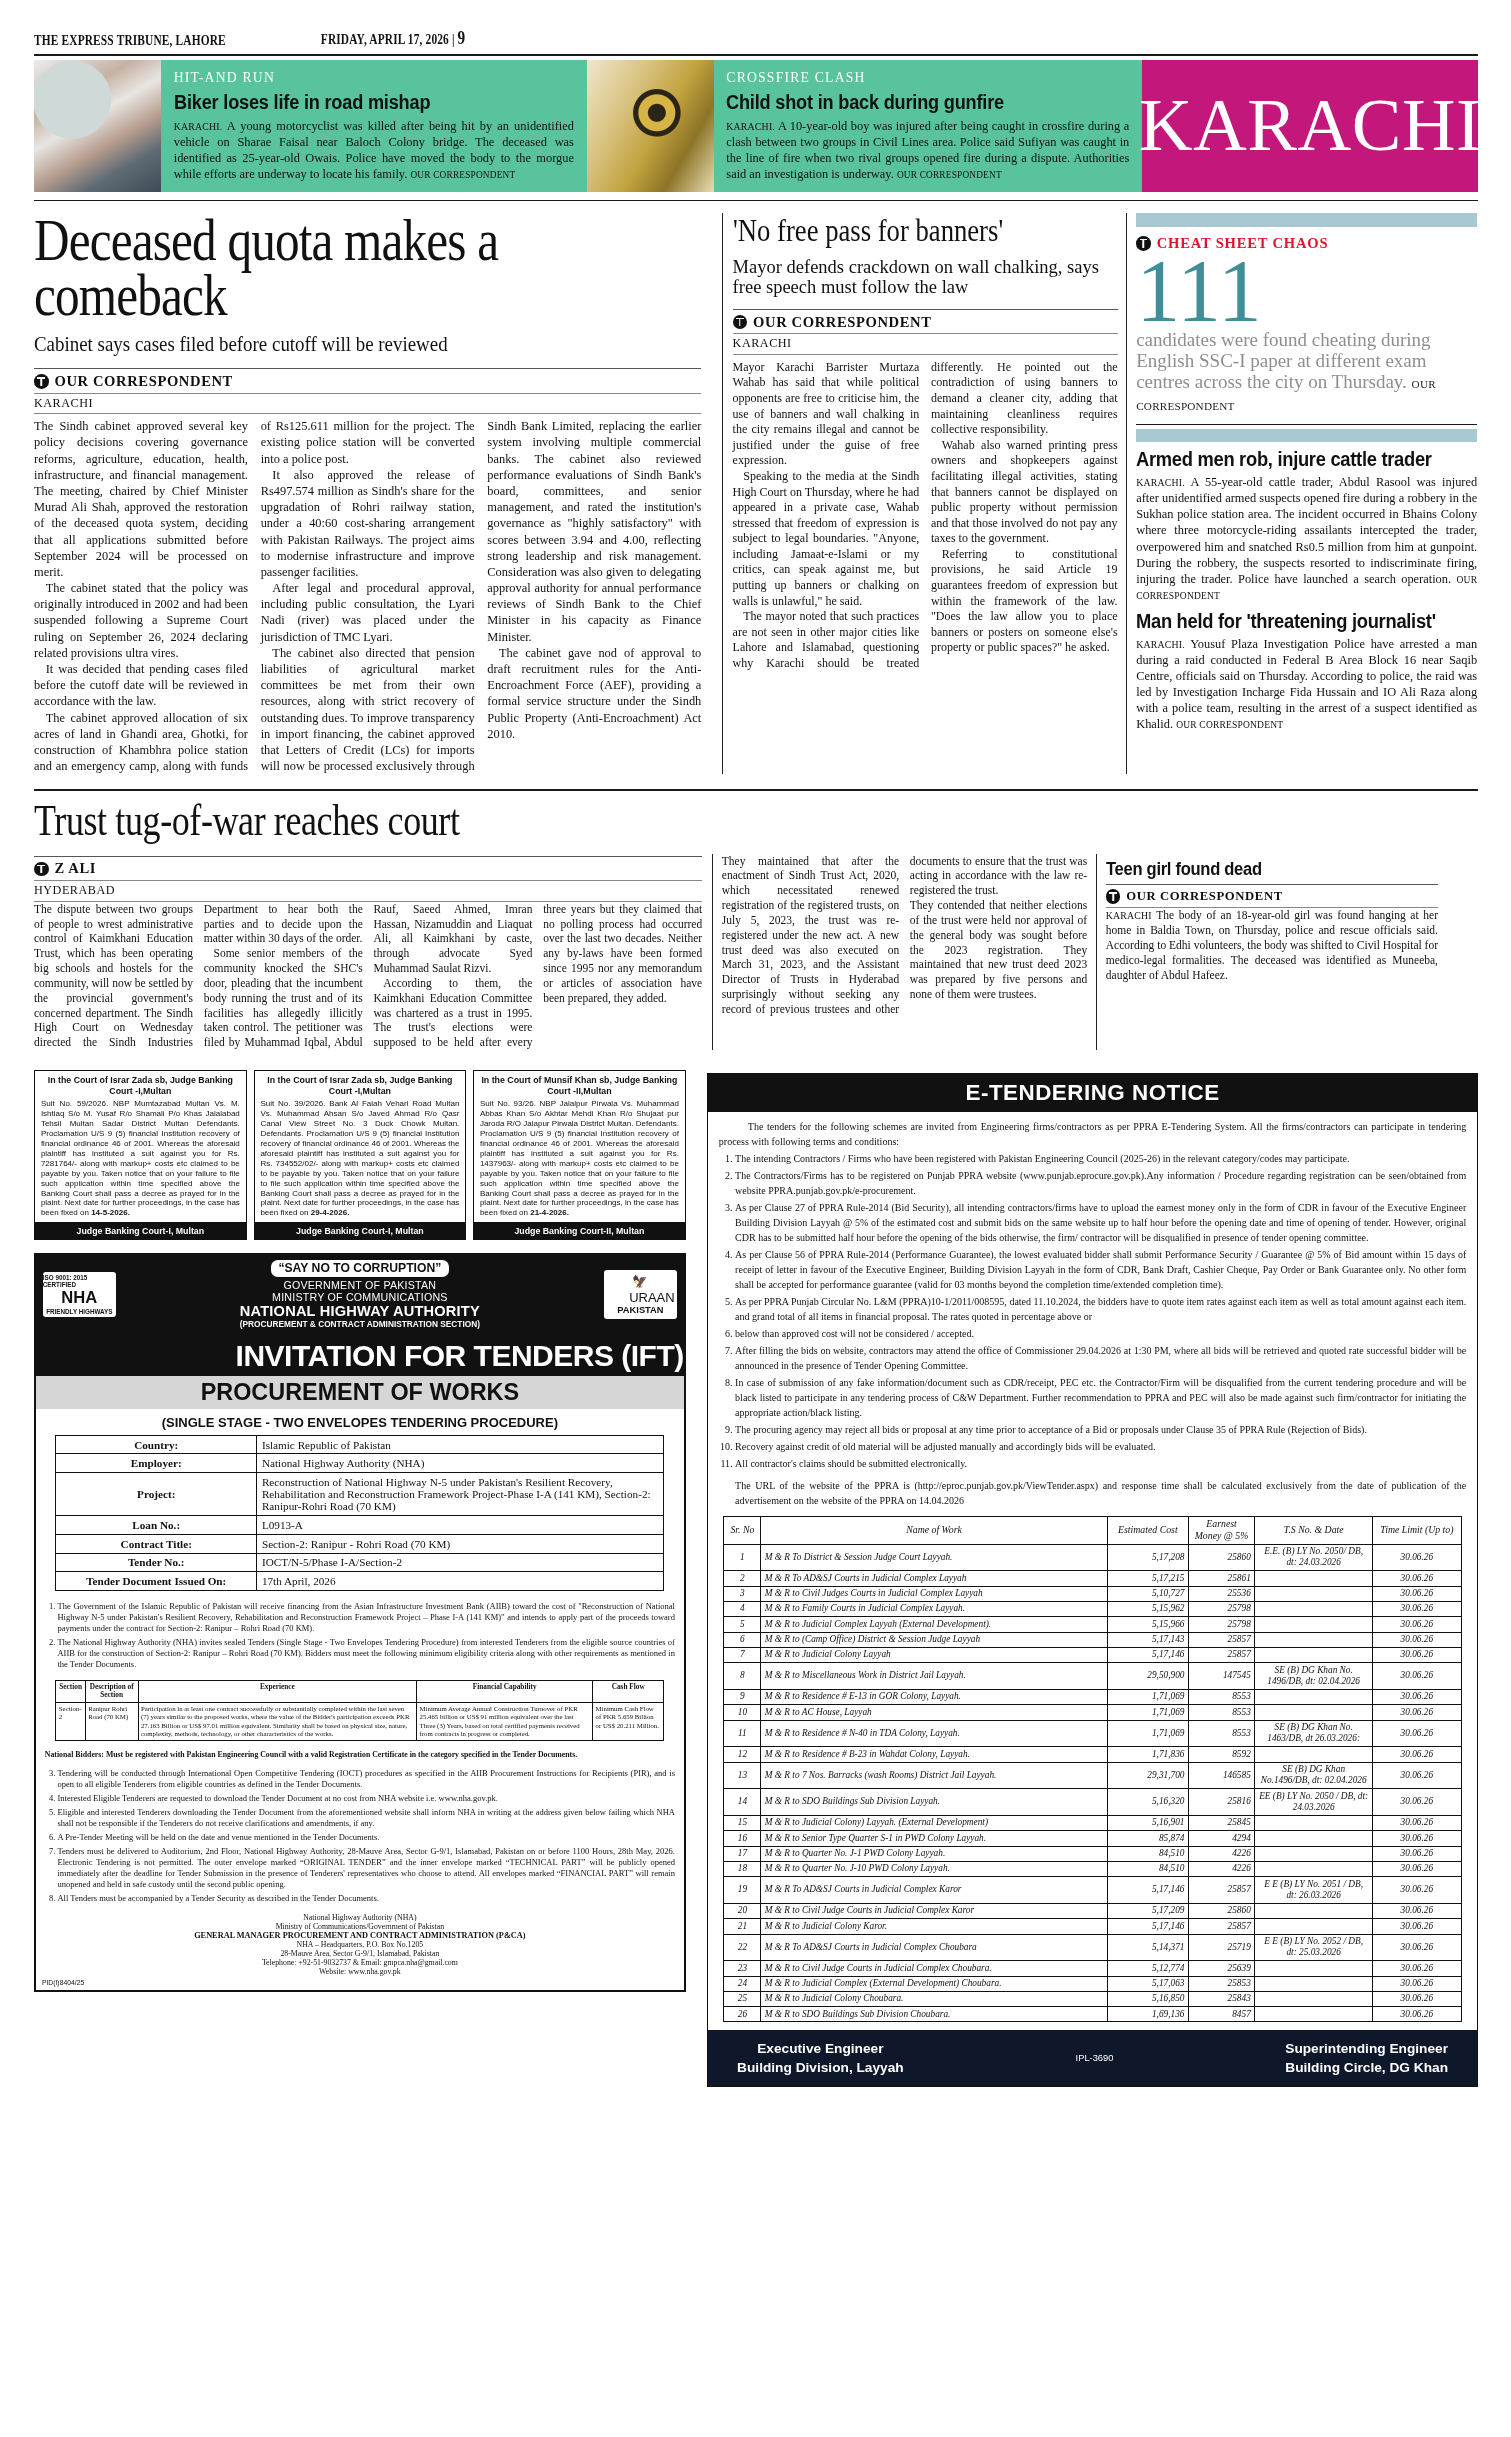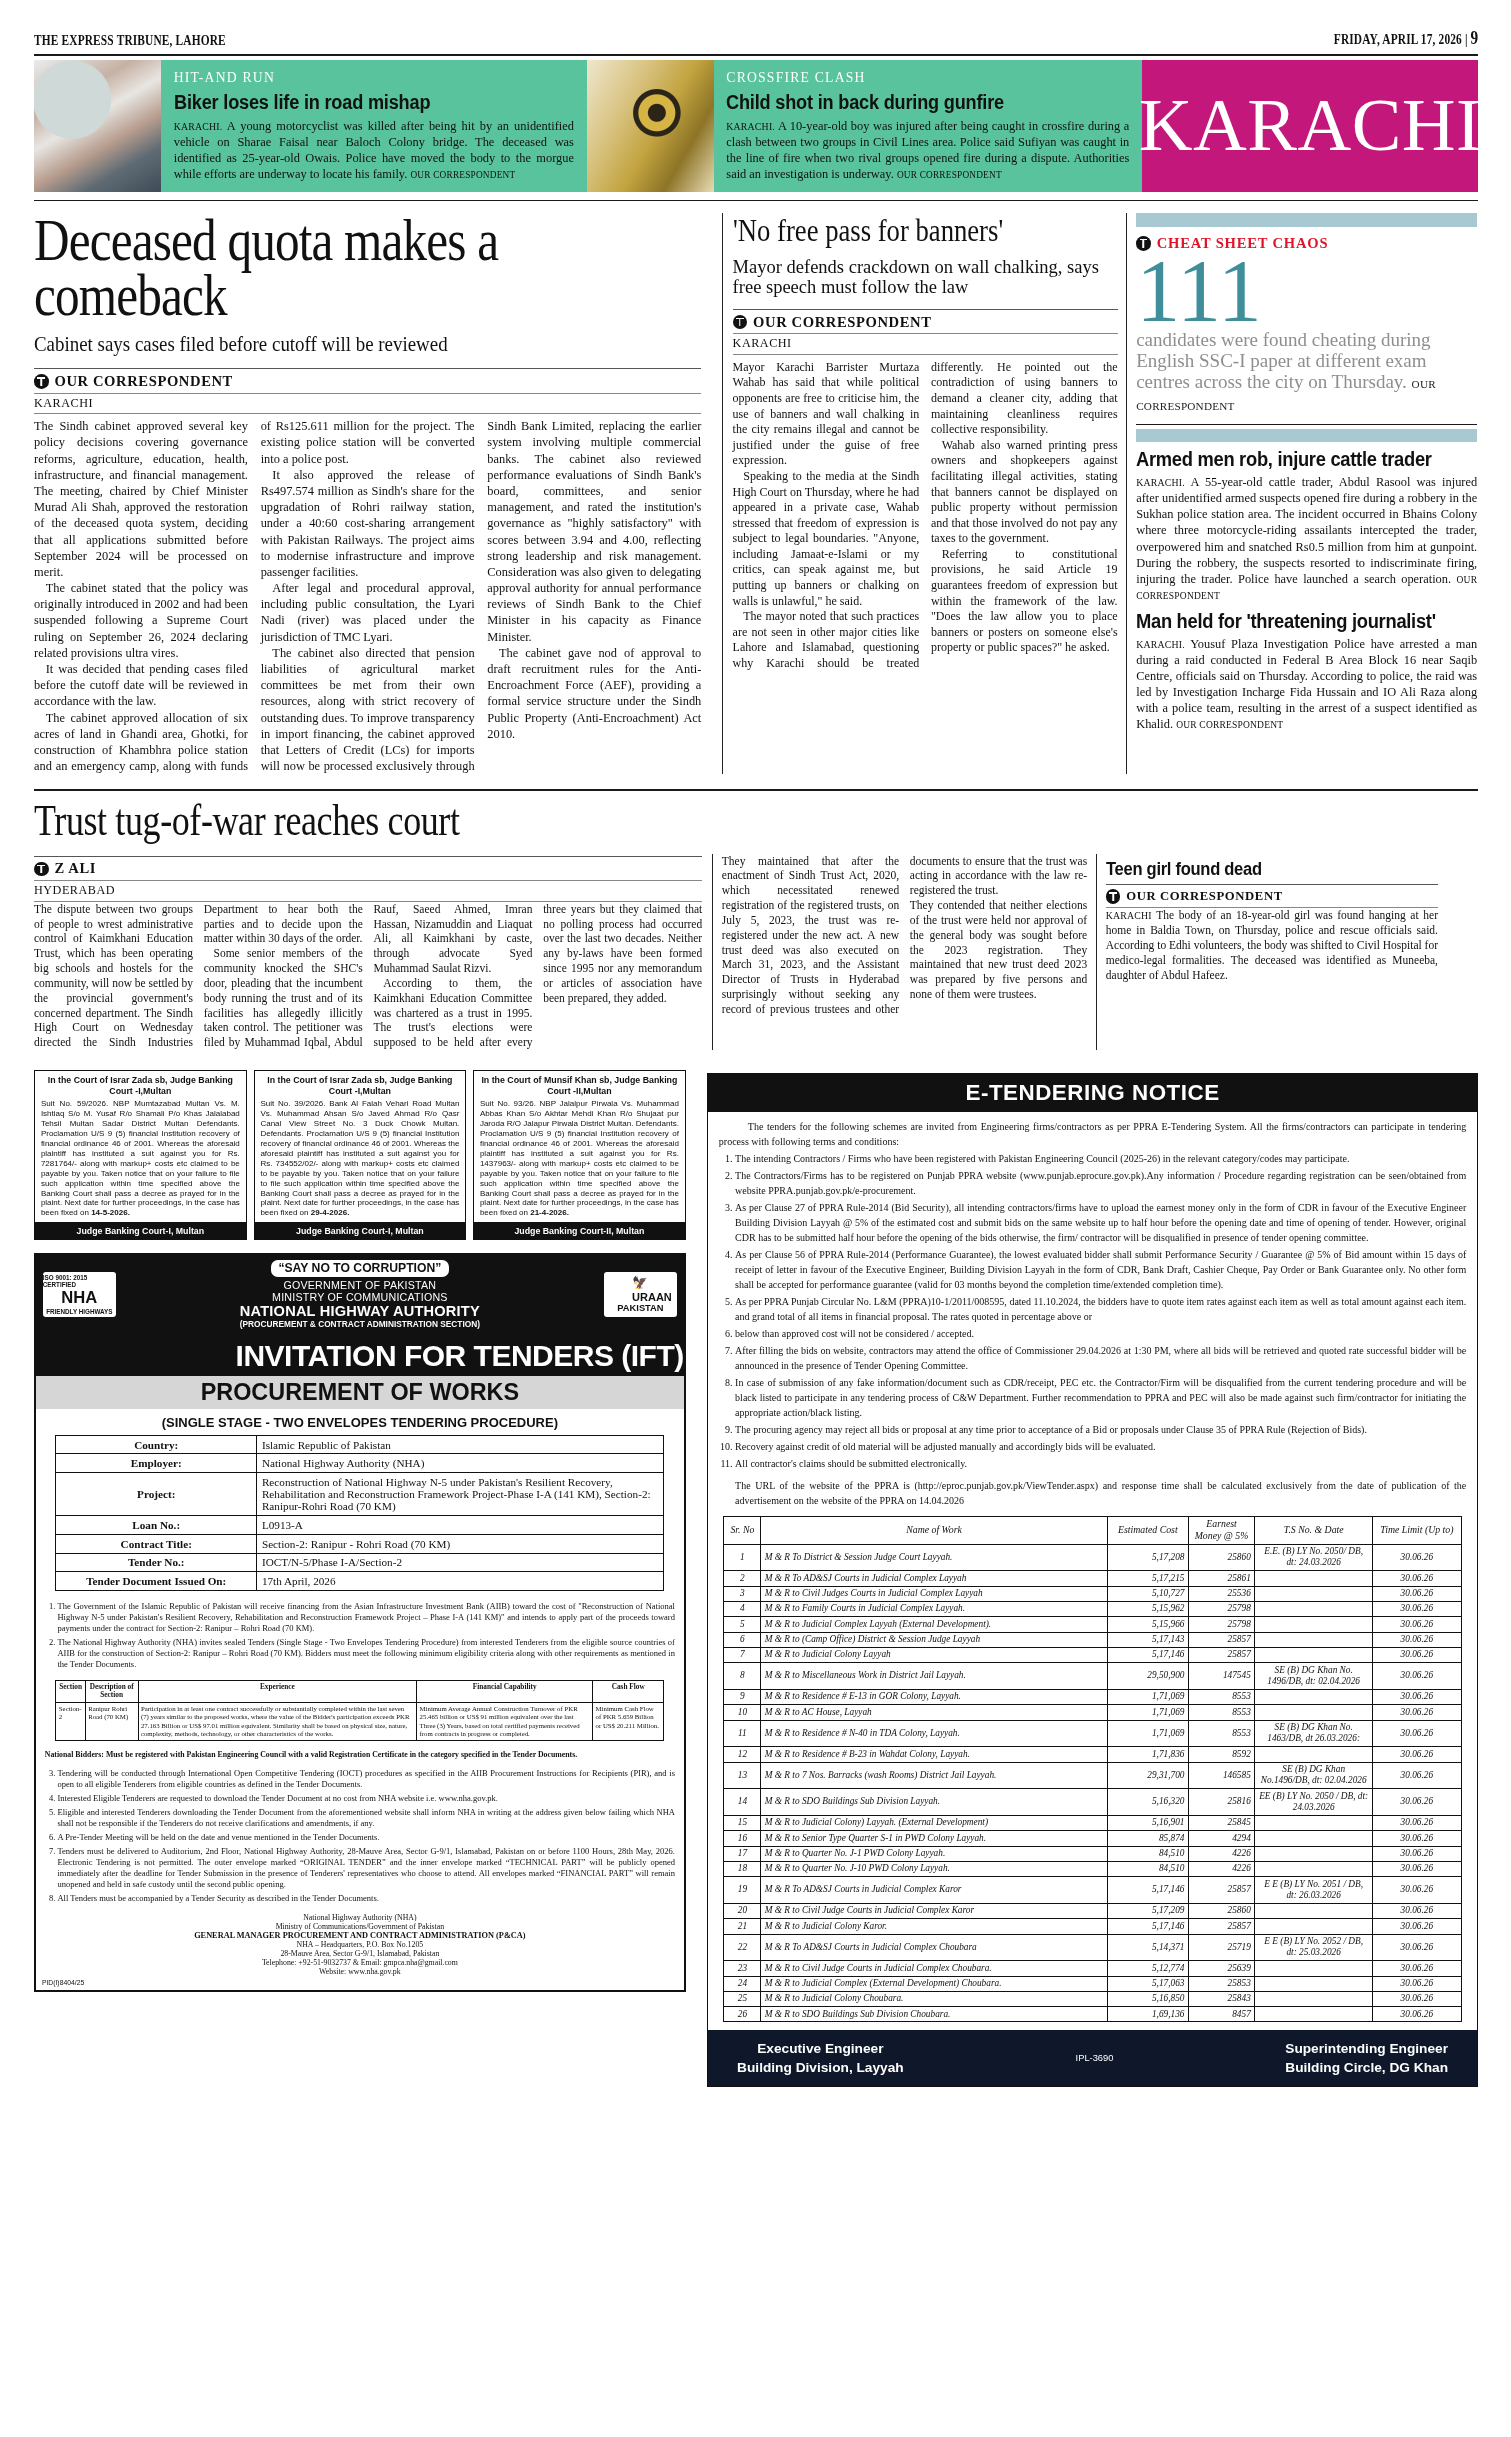--- a/index.html
+++ b/index.html
@@ -7,21 +7,21 @@
   body {
     width: 1512px; height: 2667px;
     font-family: "Liberation Serif", serif;
     color: #111;
     position: relative;
     overflow: hidden;
   }
   .page { width: 1512px; height: 2667px; padding: 0 34px; position: relative; }
 
   
-  .masthead { display:flex; justify-content:space-between; align-items:flex-end;
+  .masthead { display:flex; justify-content:flex-start; align-items:flex-end;
     padding-top: 27px; padding-bottom: 4.9px; }
   .masthead-left { font-family:"Liberation Serif",serif; font-size:14.6px; letter-spacing:0.2px;
      font-weight:700; text-transform:uppercase; transform: scaleX(.78); transform-origin:left bottom;}
   .masthead-right { font-family:"Liberation Serif",serif; font-size:14.6px; letter-spacing:0.2px;
      font-weight:700; text-transform:uppercase; transform: scaleX(.78); transform-origin:right bottom;}
   .masthead-right .pg { font-size:19.5px; }
   .rule-thick { border-top: 2.4px solid #1a1a1a; margin-bottom: 2.9px; }
   .rule-thin  { border-top: 1px solid #1a1a1a; }
 
   
@@ -134,21 +134,21 @@
   .nha-seal .n2 { font-family:"Liberation Sans",sans-serif; font-weight:700; font-size:16.6px;}
   .nha-center { flex:1 1 auto; text-align:center; }
   .nha-say { display:inline-block; background:#fff; color:#111; font-family:"Liberation Sans",sans-serif;
      font-weight:700; font-size:12.2px; padding:1.5px 7.8px; border-radius:6.8px; margin-bottom:2.9px;}
   .nha-gov { font-family:"Liberation Sans",sans-serif; font-size:10.7px; letter-spacing:0.2px;}
   .nha-min { font-family:"Liberation Sans",sans-serif; font-size:10.7px; letter-spacing:0.2px;}
   .nha-auth { font-family:"Liberation Sans",sans-serif; font-weight:700; font-size:14.6px; letter-spacing:0.2px;}
   .nha-sect { font-family:"Liberation Sans",sans-serif; font-weight:700; font-size:8.3px;}
   .nha-uraan { width:73px; flex:none; background:#fff; color:#111; border-radius:2.9px; text-align:center;
      padding:3.9px 1px;}
-  .nha-uraan .u1 { font-family:"Liberation Sans",sans-serif; font-weight:700; font-size:11px;padding-left:23px;}
+  .nha-uraan .u1 { font-family:"Liberation Sans",sans-serif; font-weight:400; font-size:13px;padding-left:23px;}
   .nha-uraan .u2 { font-family:"Liberation Sans",sans-serif; font-weight:700; font-size:9.3px;}
   .nha-ift { background:#111; color:#fff; text-align:right; font-family:"Liberation Sans",sans-serif;
      font-weight:700; font-size:30px; letter-spacing:-0.5px; padding:4.9px 0 2.9px; }
   .nha-pow { background:#d6d6d6; color:#111; text-align:center; font-family:"Liberation Sans",sans-serif;
      font-weight:700; font-size:23.4px; padding:2.9px 0; }
   .nha-stage { text-align:center; font-family:"Liberation Sans",sans-serif; font-weight:700;
      font-size:13px; padding:5.9px 0 4.9px;}
   table.kv { width:94%; margin:0 auto 4.9px; border-collapse:collapse; font-family:Liberation Serif, serif;}
   table.kv td { border:1px solid #111; padding:2.9px 4.9px; font-size:11.2px; vertical-align:middle;}
   table.kv td.k { width:33%; text-align:center; font-weight:700;}

